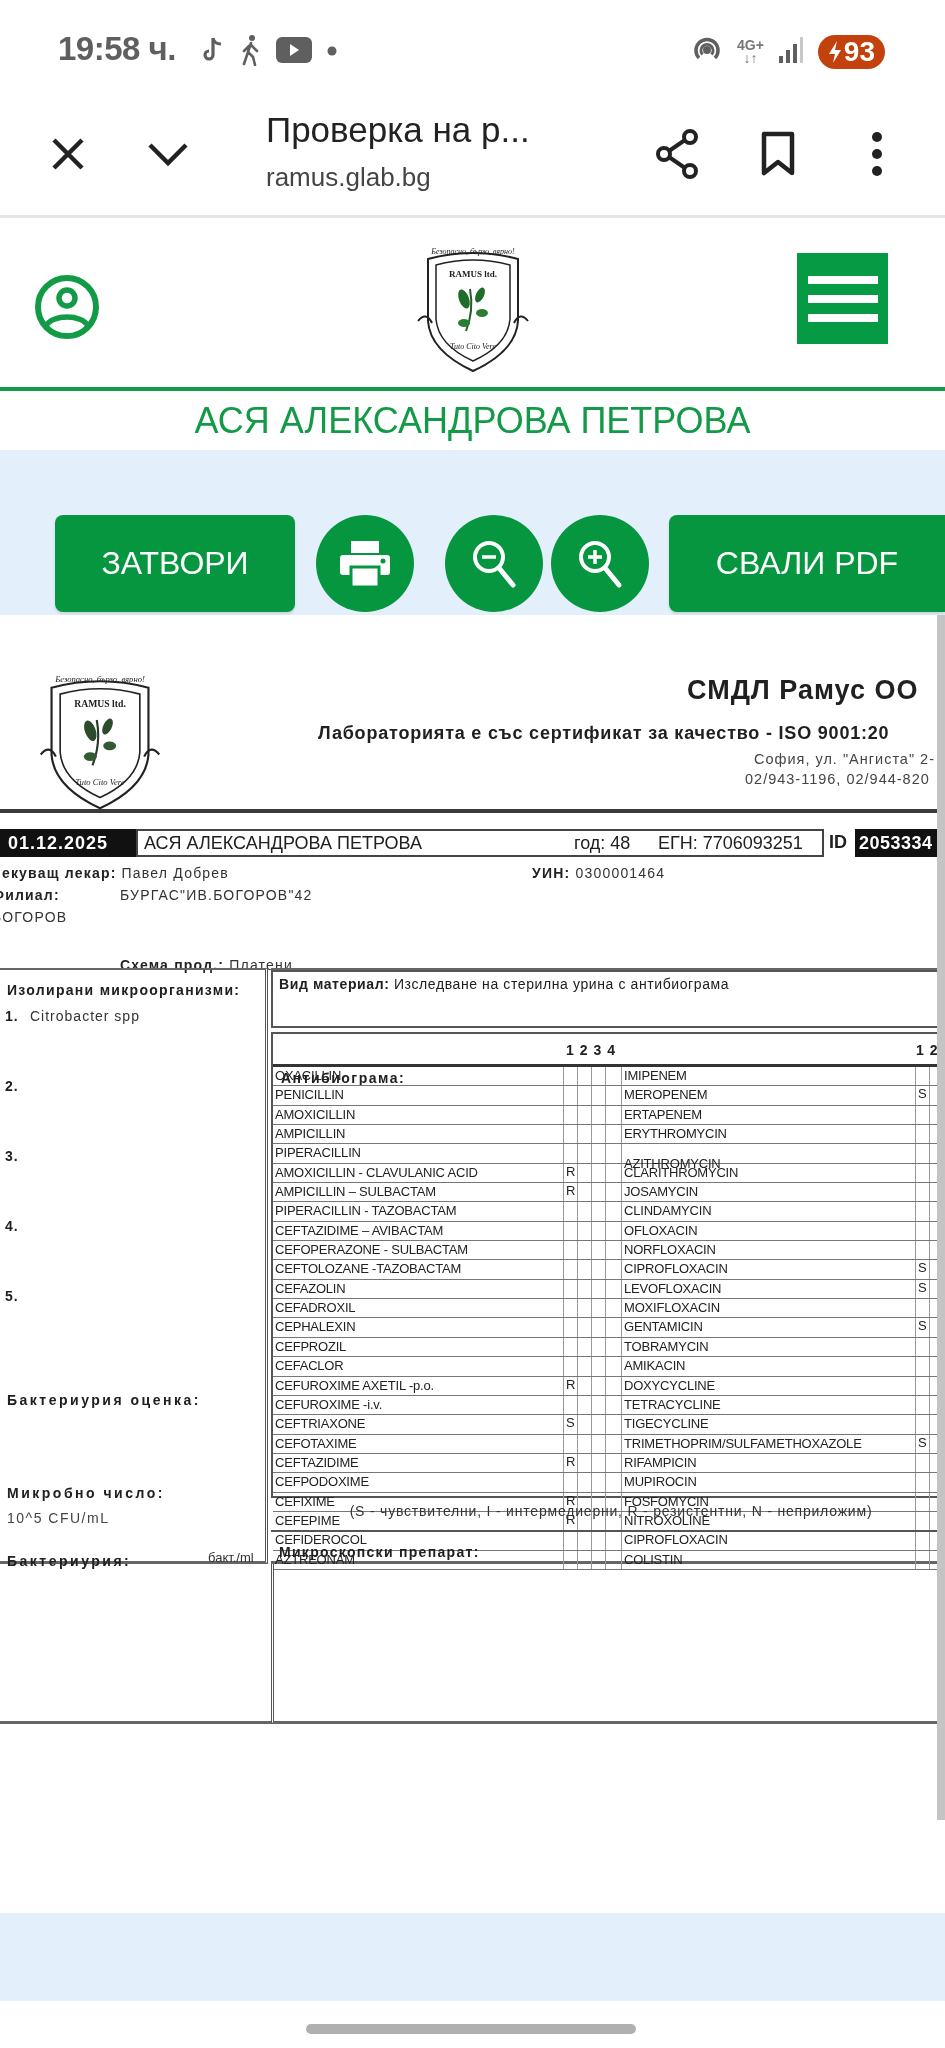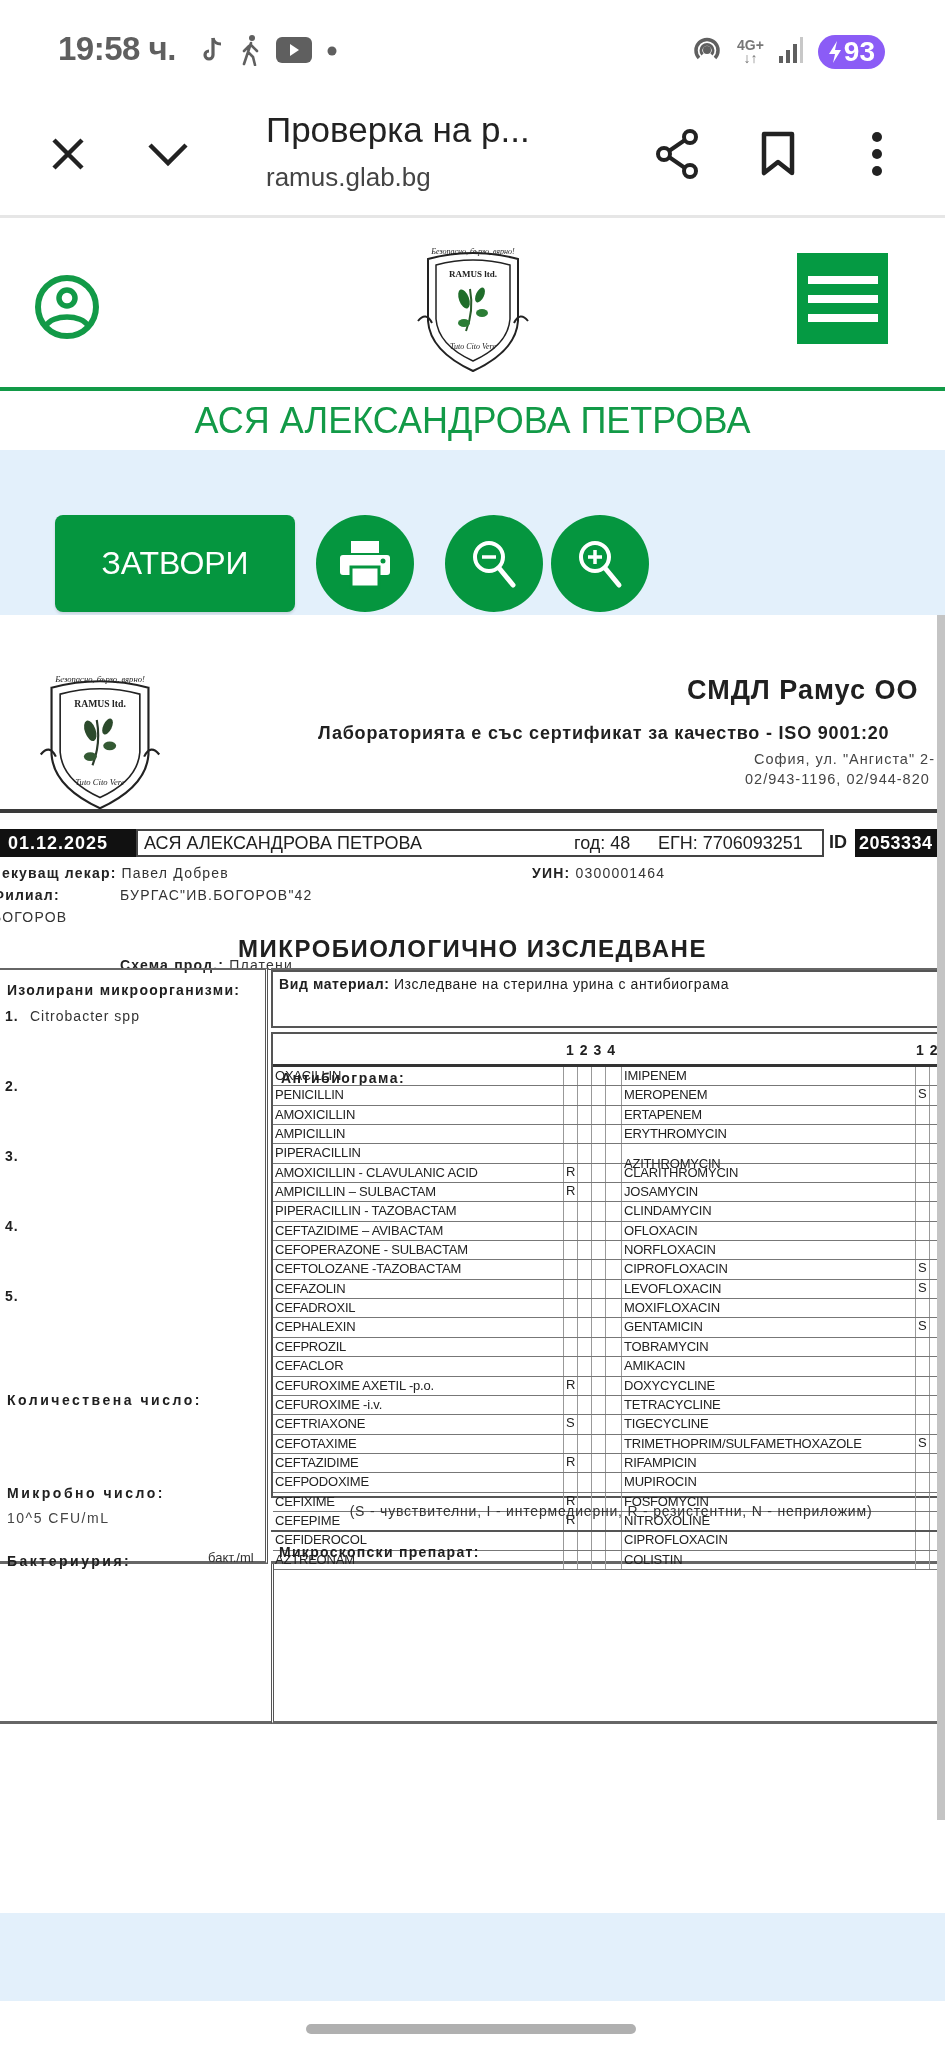--- a/index.html
+++ b/index.html
@@ -5,21 +5,21 @@
   * { box-sizing: border-box; margin: 0; padding: 0; }
   html, body { width: 945px; height: 2048px; overflow: hidden; background: #ffffff; }
   body { font-family: "Liberation Sans", sans-serif; color: #202020; position: relative; }
 
   
   .statusbar { position: absolute; left: 0; top: 0; width: 945px; height: 100px; }
   .sb-time { position: absolute; left: 58px; top: 30px; font-size: 33px; color: #5f5f5f; font-weight: bold; letter-spacing: -0.5px; }
   .sb-icons-left { position: absolute; left: 200px; top: 34px; display: flex; gap: 14px; align-items: center; }
   .sb-icon { display: inline-block; color: #5f5f5f; }
   .sb-right { position: absolute; right: 60px; top: 34px; display: flex; gap: 14px; align-items: center; }
-  .battery { background: #8b5cf6; color: #fff; border-radius: 18px; height: 34px; padding: 0 10px 0 8px; display: flex; align-items: center; font-weight: bold; font-size: 28px; }
+  .battery { background: #c2410c; color: #fff; border-radius: 18px; height: 34px; padding: 0 10px 0 8px; display: flex; align-items: center; font-weight: bold; font-size: 28px; }
   .net { font-size: 14px; color: #777; line-height: 13px; text-align: center; font-weight: bold; }
 
   
   .topbar { position: absolute; left: 0; top: 100px; width: 945px; height: 118px; border-bottom: 3px solid #e6e6e6; }
   .tb-btn { position: absolute; top: 26px; width: 56px; height: 56px; display: flex; align-items: center; justify-content: center; }
   .tb-title { position: absolute; left: 266px; top: 10px; font-size: 35px; color: #222; }
   .tb-url { position: absolute; left: 266px; top: 62px; font-size: 26px; color: #444; }
 
   
   .site-header { position: absolute; left: 0; top: 221px; width: 945px; height: 170px; border-bottom: 4px solid #129a47; }
@@ -227,20 +227,21 @@
       <path d="M28 29L42 46" stroke="#fff" stroke-width="5" stroke-linecap="round"></path>
     </svg>
   </div>
   <div class="btn-circle" style="left:551px;">
     <svg width="46" height="50" viewBox="0 0 46 50">
       <circle cx="18" cy="18" r="14" fill="none" stroke="#fff" stroke-width="4"></circle>
       <path d="M11 18H25M18 11V25" stroke="#fff" stroke-width="3.5"></path>
       <path d="M28 29L42 46" stroke="#fff" stroke-width="5" stroke-linecap="round"></path>
     </svg>
   </div>
+  <div class="btn-green" style="left:669px; width:276px; border-radius:8px 0 0 8px;">СВАЛИ PDF</div>
 </div>
 
 <div class="doc">
   <div class="doc-logo">
     <svg width="140" height="148" viewBox="0 0 130 135">
       <path d="M20 18Q65 6 110 18L110 80Q108 110 65 130Q22 110 20 80Z" fill="#fff" stroke="#222" stroke-width="2"></path>
       <path d="M28 24Q65 14 102 24L102 78Q100 104 65 120Q30 104 28 78Z" fill="none" stroke="#222" stroke-width="1.5"></path>
       <path d="M10 80Q18 70 24 82M120 80Q112 70 106 82" fill="none" stroke="#222" stroke-width="2"></path>
       <text x="65" y="36" font-size="9" text-anchor="middle" font-weight="bold" fill="#222" font-family="Liberation Serif, serif">RAMUS ltd.</text>
       <path d="M62 48Q66 70 58 90" stroke="#2a3a2a" stroke-width="2" fill="none"></path>
@@ -278,37 +279,36 @@
     <span>0300001464</span>
   </div>
   <div class="meta" style="left:-8px; top:272px;"><b>Филиал:</b></div>
   <div class="meta" style="left:120px; top:272px;">БУРГАС"ИВ.БОГОРОВ"42</div>
   <div class="meta" style="left:-8px; top:294px;">БОГОРОВ</div>
   <div class="meta" style="left:120px; top:294px;margin-top:48px;">
     <b>Схема прод.:</b>
     <span>Платени</span>
   </div>
 
-  <div class="doc-title">МИКРОБИОЛОГИЧНО ИЗСЛЕДВАНЕ</div>
 
   <div class="left-col">
     <div class="lc-head">Изолирани микроорганизми:</div>
     <div id="org-list">
         <div class="lc-num" style="top: 38px;">1.</div>
         <div class="lc-val" style="top: 38px;">Citrobacter spp</div>
         <div class="lc-num" style="top: 108px;">2.</div>
         <div class="lc-val" style="top: 108px;"></div>
         <div class="lc-num" style="top: 178px;">3.</div>
         <div class="lc-val" style="top: 178px;"></div>
         <div class="lc-num" style="top: 248px;">4.</div>
         <div class="lc-val" style="top: 248px;"></div>
         <div class="lc-num" style="top: 318px;">5.</div>
         <div class="lc-val" style="top: 318px;"></div>
       </div>
-    <div class="lc-lbl" style="top:422px;">Количествена число:</div>
+    <div class="lc-lbl" style="top:422px;">Бактериурия оценка:</div>
     <div class="lc-lbl" style="top:515px;">Микробно число:</div>
     <div class="lc-sub" style="top:540px;">10^5 CFU/mL</div>
     <div class="lc-lbl" style="top:583px;">Бактериурия:</div>
     <div class="lc-unit" style="top:580px;">бакт./ml</div>
   </div>
 
   <div class="right-col">
     <div class="mat-box">
       <div class="l">
         <b>Вид материал:</b>

